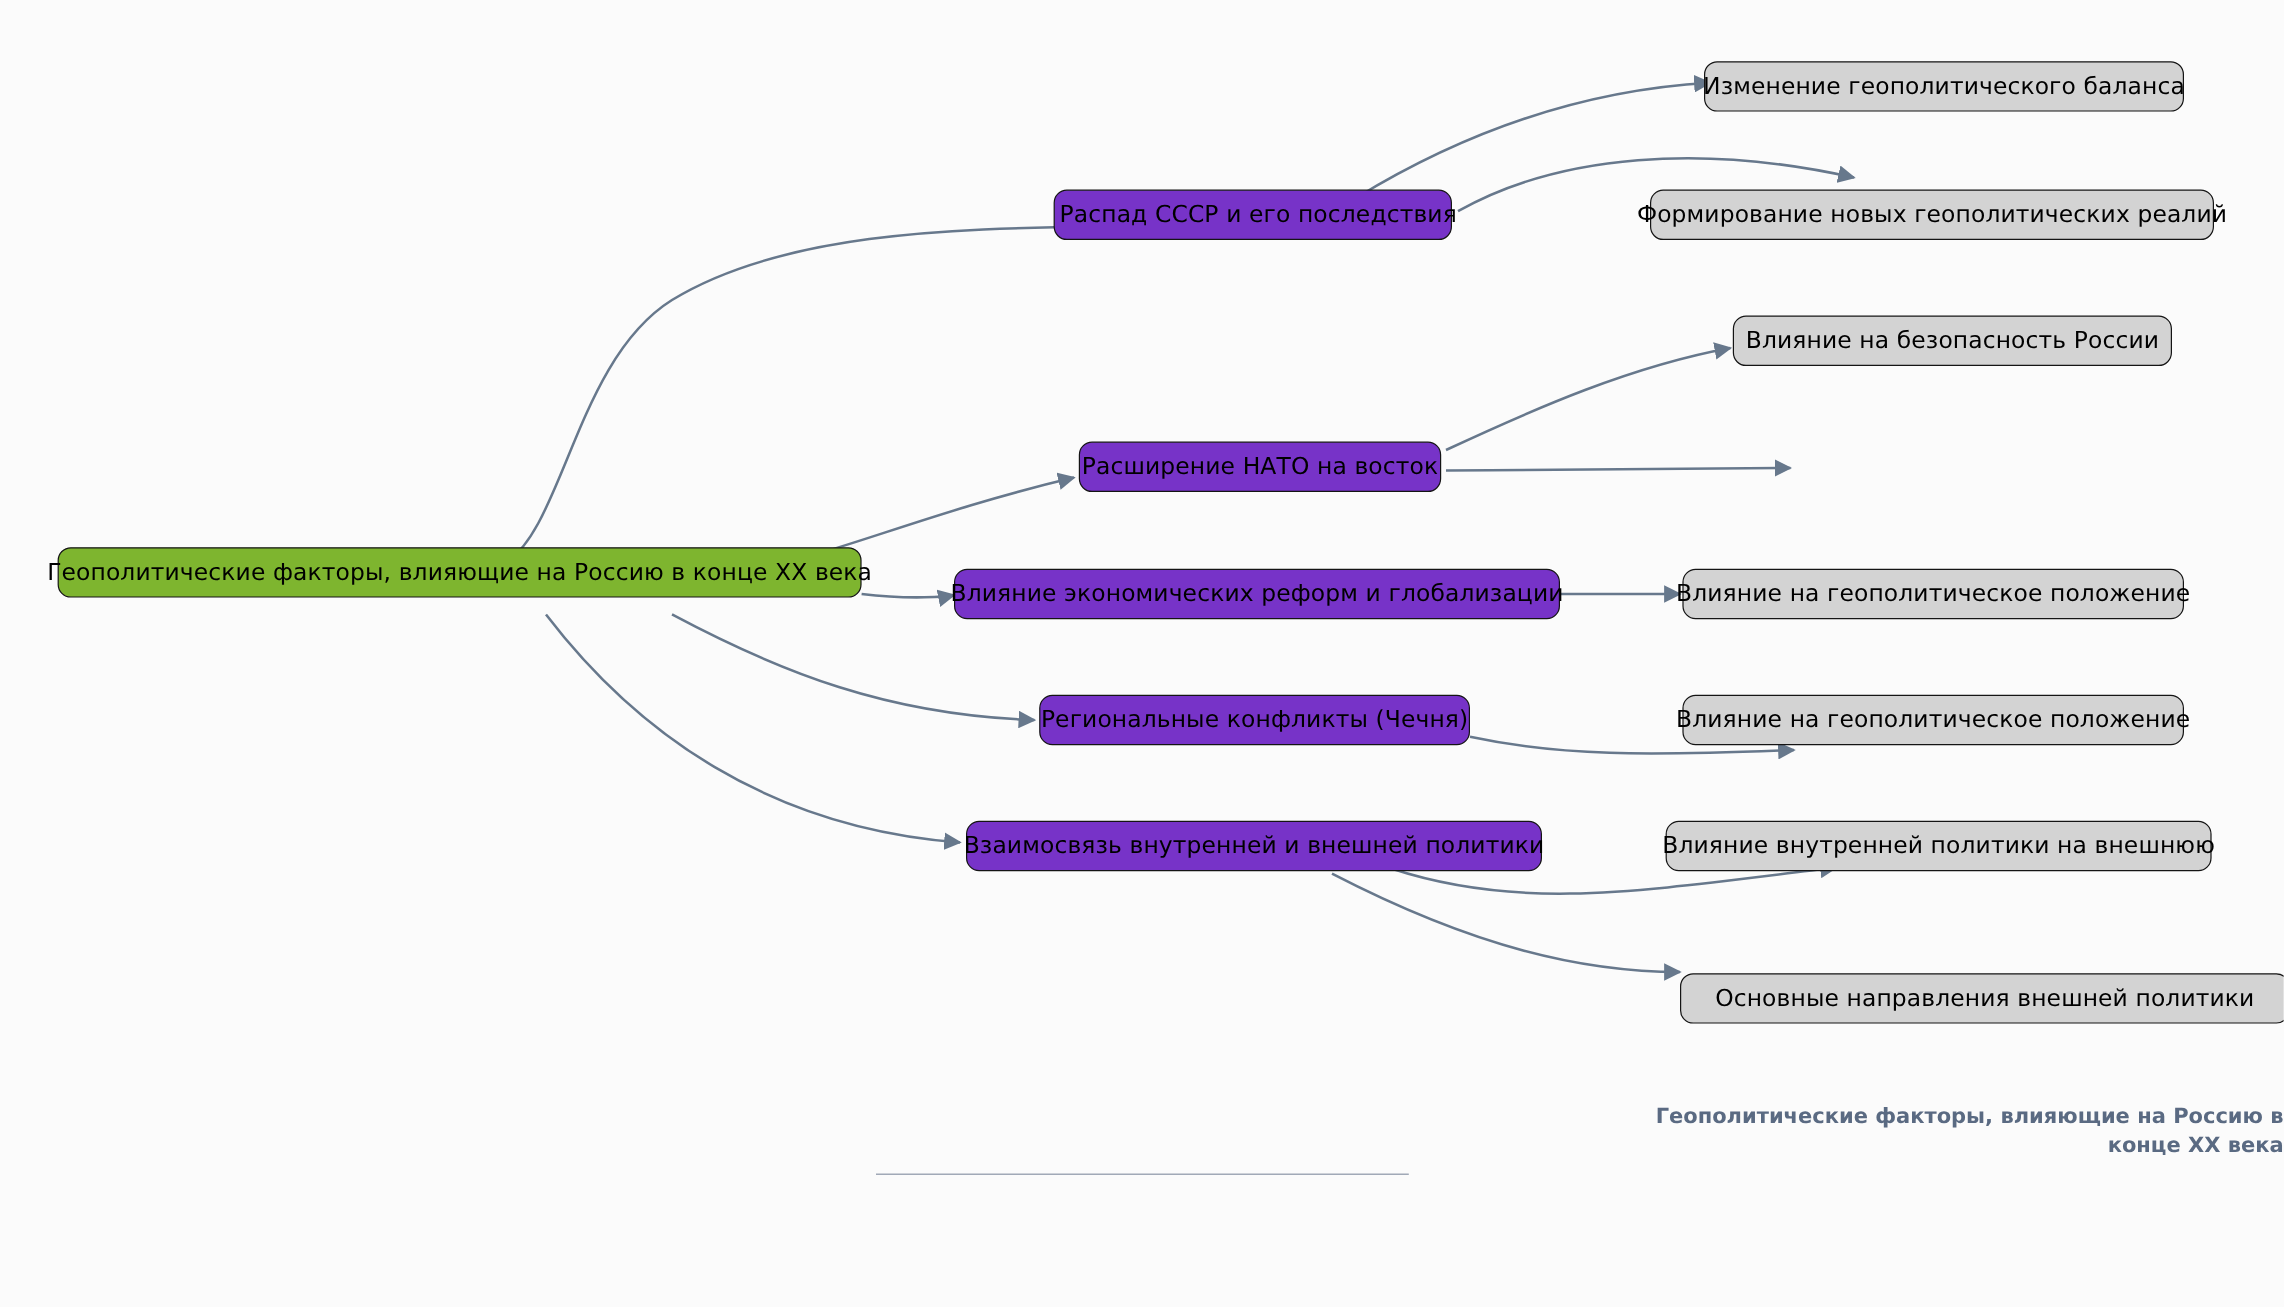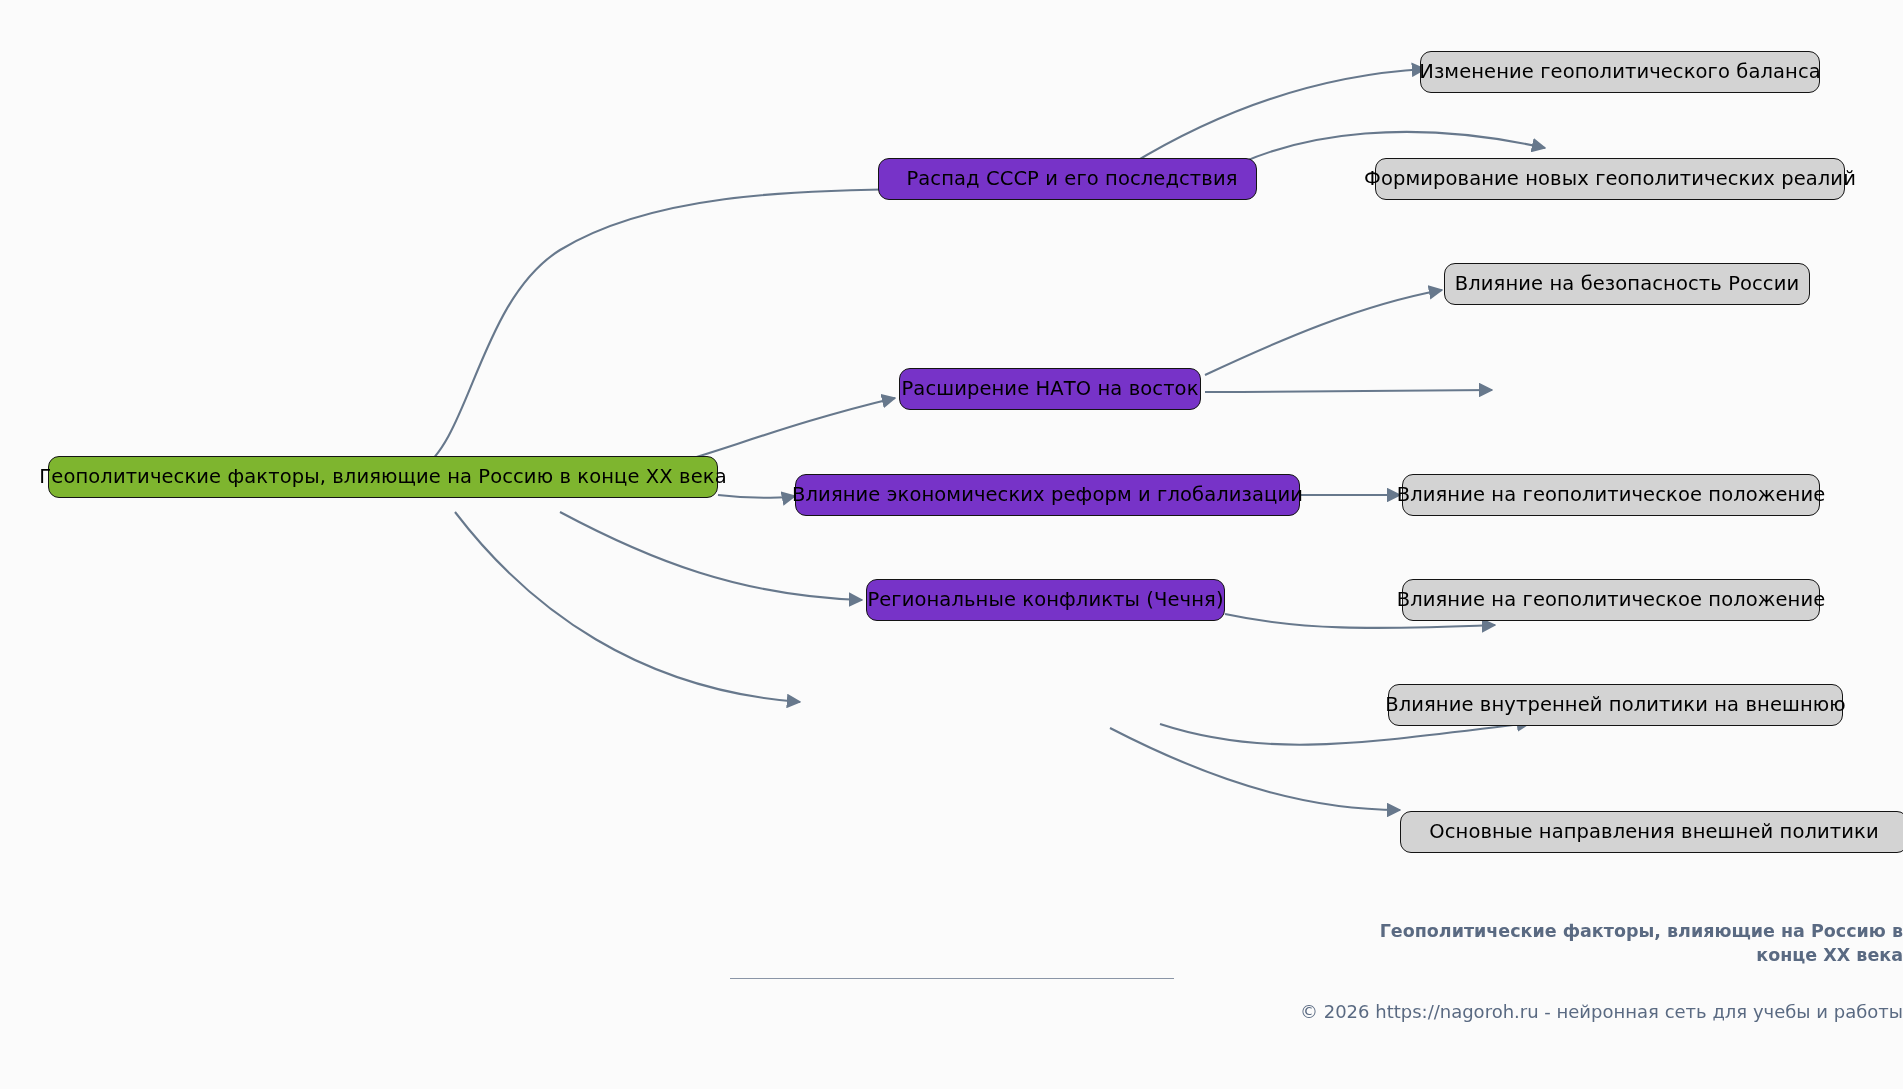--- a/index.html
+++ b/index.html
@@ -113,36 +113,39 @@
 
       <path d="M 1160 724 C 1270 760 1370 742 1530 723"></path>
       <path d="M 1110 728 C 1230 790 1320 810 1400 810"></path>
     </g>
   </svg>
 
   <div class="node node-root" style="left:48px; top:477px; width:670px; transform:translateY(-50%);">
     <span>Геополитические факторы, влияющие на Россию в конце XX века</span>
   </div>
 
-  <div class="node node-branch" style="left:878px; top:179px; width:379px; transform:translateY(-50%);padding-left:26px;">
+  <div class="node node-branch" style="left:878px; top:179px; width:332px; transform:translateY(-50%);padding-left:26px;">
     <span>Распад СССР и его последствия</span>
   </div>
 
   <div class="node node-branch" style="left:899px; top:389px; width:302px; transform:translateY(-50%);">
     <span>Расширение НАТО на восток</span>
   </div>
 
   <div class="node node-branch" style="left:795px; top:495px; width:505px; transform:translateY(-50%);">
     <span>Влияние экономических реформ и глобализации</span>
   </div>
 
   <div class="node node-branch" style="left:866px; top:600px; width:359px; transform:translateY(-50%);align-items:center;">
     <span>Региональные конфликты (Чечня)</span>
   </div>
 
+  <div class="node node-branch" style="left:805px; top:705px; width:480px; transform:translateY(-50%);">
+    <span>Взаимосвязь внутренней и внешней политики</span>
+  </div>
 
   <div class="node node-leaf" style="left:1420px; top:72px; width:400px; transform:translateY(-50%);text-align:right;">
     <span>Изменение геополитического баланса</span>
   </div>
 
   <div class="node node-leaf" style="left:1375px; top:179px; width:470px; transform:translateY(-50%);">
     <span>Формирование новых геополитических реалий</span>
   </div>
 
   <div class="node node-leaf" style="left:1444px; top:284px; width:366px; transform:translateY(-50%);">
@@ -166,15 +169,14 @@
     <span>Основные направления внешней политики</span>
   </div>
 
   <div class="footer footer-title">
     <div>Геополитические факторы, влияющие на Россию в</div>
     <div>конце XX века</div>
   </div>
 
   <hr class="footer-rule">
 
-  <div class="footer footer-credit">© 2026 https://nagoroh.ru - нейронная сеть для учебы и работы</div>
 
 </div>
 
 </body></html>

